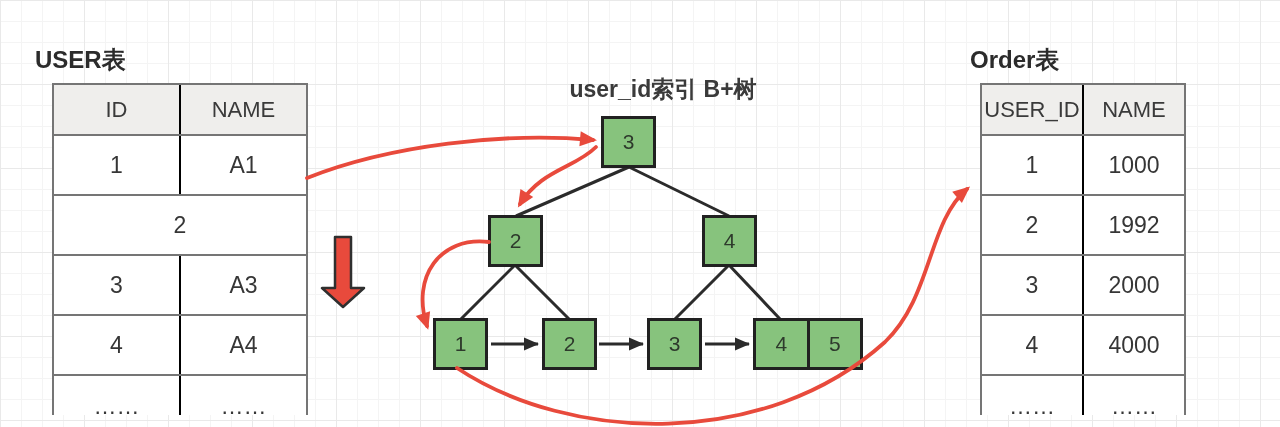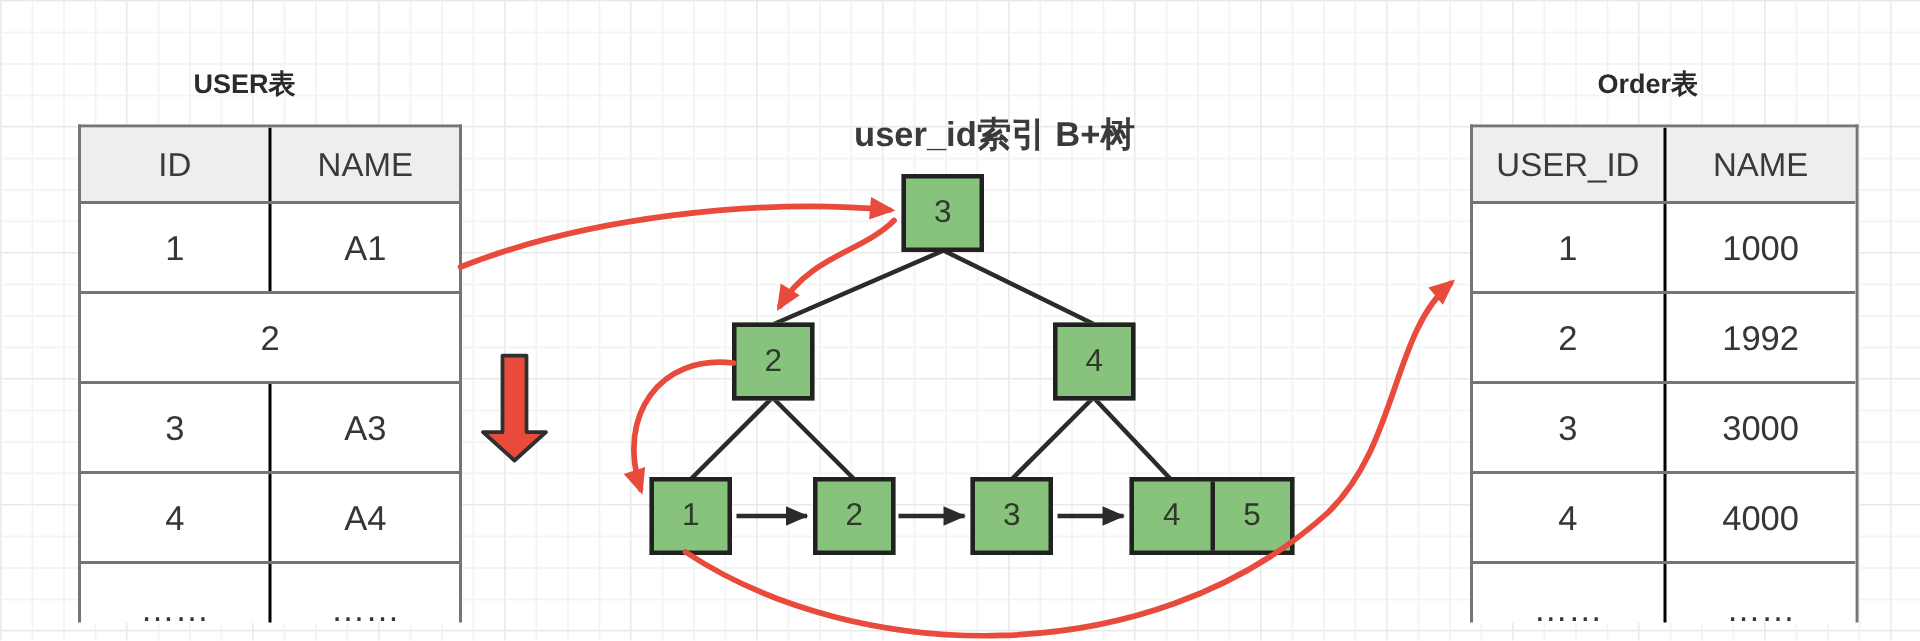--- a/index.html
+++ b/index.html
@@ -14,31 +14,31 @@
       linear-gradient(90deg, #f4f4f4 1px, transparent 1px);
     background-size:84px 84px,84px 84px,21px 21px,21px 21px;
   }
   svg.layer{position:absolute;left:0;top:0;width:1280px;height:427px;pointer-events:none;}
   #under{z-index:1;} #over{z-index:4;}
 
   
   .tbl{position:absolute;top:83px;height:332px;overflow:hidden;z-index:2;
        background:#fff;border:2px solid #757575;border-bottom:none;box-sizing:border-box;}
   .tbl.user{left:52px;width:256px;}
-  .tbl.order{left:980px;width:259px;}
+  .tbl.order{left:980px;width:206px;}
   .hdr{display:flex;height:49px;background:#efeeec;border-bottom:2px solid #757575;}
   .trow{display:flex;height:58px;border-bottom:2px solid #757575;background:#fff;}
   .trow.last{border-bottom:none;height:60px;}
   .cell{flex:1;display:flex;align-items:center;justify-content:center;
         font-size:23px;color:#363636;}
   .cell + .cell{border-left:2px solid #000000;}
   .hdr .cell{font-size:22px;color:#3a3a3a;}
 
-  .tbl-title{position:absolute;top:44px;z-index:2;text-align:center;
-             font-size:18px;font-weight:bold;color:#2b2b2b;}
+  .tbl-title{position:absolute;top:44px;z-index:2;text-align:left;
+             font-size:24px;font-weight:bold;color:#2b2b2b;}
   .tbl-title.user{left:35px;width:256px;}
   .tbl-title.order{left:970px;width:257px;}
   .tree-title{position:absolute;top:74px;left:527px;width:272px;z-index:2;
               text-align:center;font-size:23px;font-weight:bold;color:#3a3a3a;}
 
   
   .node{position:absolute;width:55px;height:52px;box-sizing:border-box;z-index:2;
         background:#87c37d;border:3px solid #212121;
         display:flex;align-items:center;justify-content:center;
         font-size:21px;color:#2e3a2c;}
@@ -114,21 +114,21 @@
     <div class="trow">
       <div class="cell">1</div>
       <div class="cell">1000</div>
     </div>
     <div class="trow">
       <div class="cell">2</div>
       <div class="cell">1992</div>
     </div>
     <div class="trow">
       <div class="cell">3</div>
-      <div class="cell">3000</div>
+      <div class="cell">2000</div>
     </div>
     <div class="trow">
       <div class="cell">4</div>
       <div class="cell">4000</div>
     </div>
     <div class="trow last">
       <div class="cell">……</div>
       <div class="cell">……</div>
     </div>
   </div>

